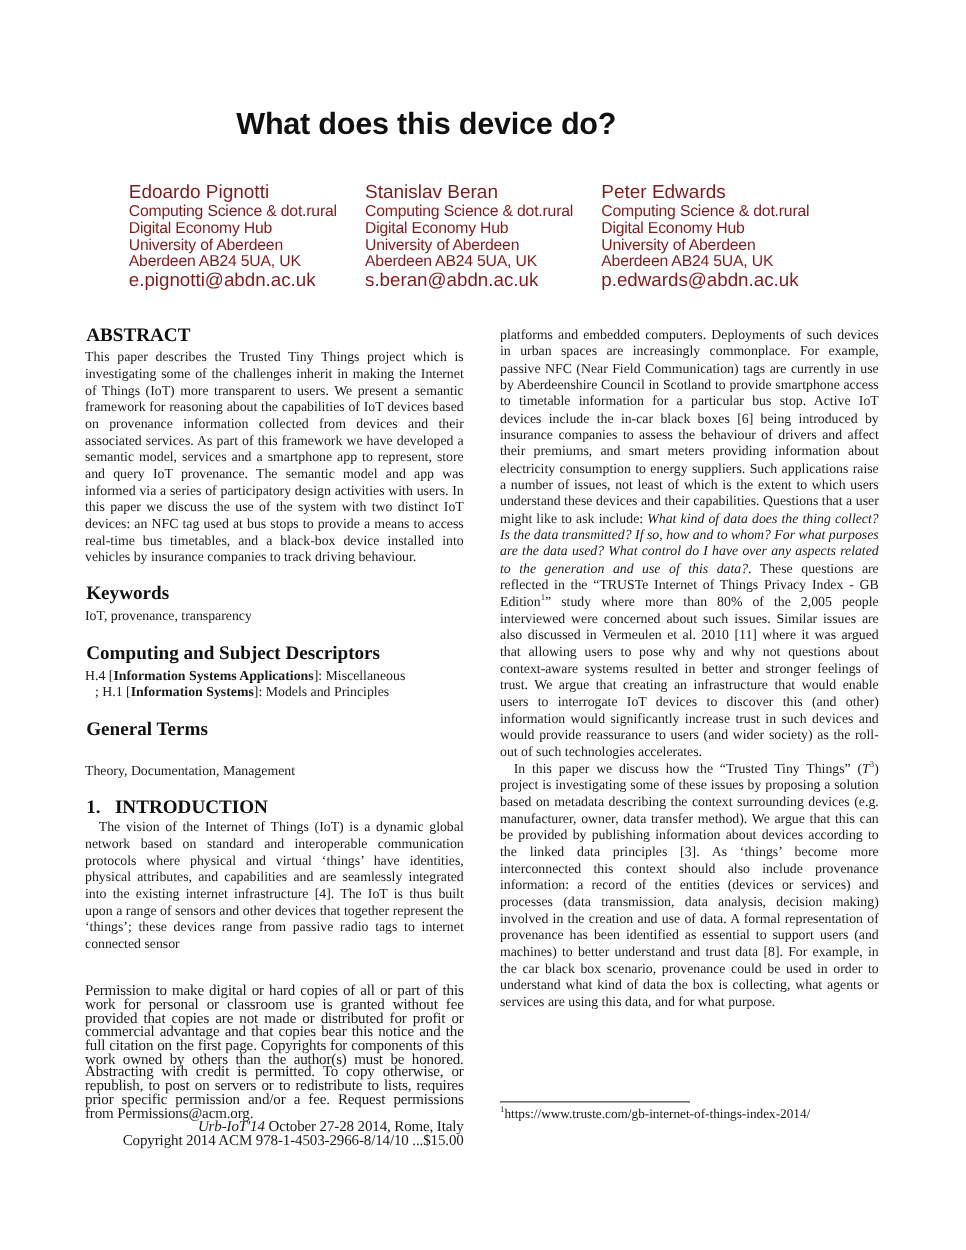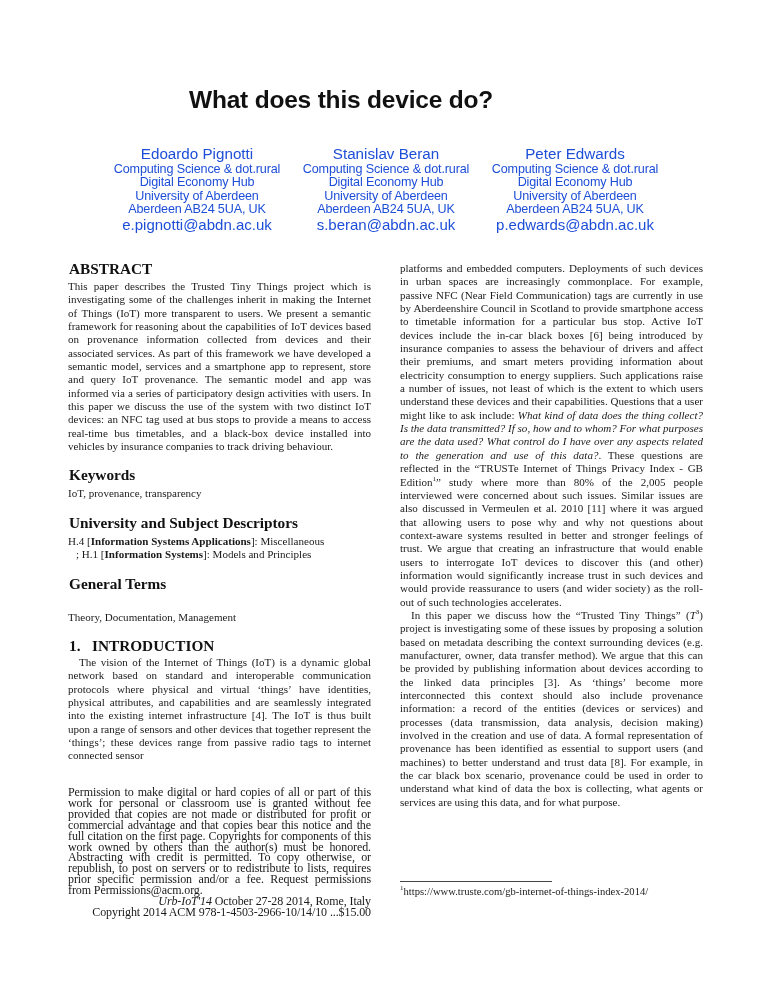--- a/index.html
+++ b/index.html
@@ -3,21 +3,21 @@
 <meta charset="utf-8">
 <style>
   html, body { margin: 0; padding: 0; background: #ffffff; }
   body { width: 773px; height: 1000px; position: relative; overflow: hidden; color: #1a1a1a; }
   .title {
     position: absolute; left: 0; top: 86px; width: 682px; text-align: center;
     font-family: "Liberation Sans", sans-serif; font-weight: bold; font-size: 24.5px; letter-spacing: -0.2px;
     color: #111;
   }
   .authors { position: absolute; top: 145px; left: 103px; width: 566px; display: flex; justify-content: space-between; }
-  .author { width: 188px; text-align: center; font-family: "Liberation Sans", sans-serif; color: #1d4ed8; }
+  .author { width: 188px; text-align: left; font-family: "Liberation Sans", sans-serif; color: #7f1d1d; }
   .author .name { font-size: 15.2px; line-height: 18px; }
   .author .aff { font-size: 12.6px; line-height: 13.4px; letter-spacing: -0.15px; }
   .author .email { font-size: 15px; line-height: 16px; }
 
   .col { position: absolute; top: 259px; width: 303px; font-family: "Liberation Serif", serif; font-size: 11.05px; line-height: 13.35px; color: #1a1a1a; }
   .col.left { left: 68px; }
   .col.right { left: 400px; top: 262px; }
   .col p { margin: 0; text-align: justify; hyphens: auto; }
   .indent { text-indent: 11px; }
   h2.sec { font-family: "Liberation Serif", serif; font-weight: bold; font-size: 15.3px; margin: 1px; line-height: 18px; color: #111; }
@@ -66,37 +66,37 @@
   </div>
 </div>
 
 <div class="col left">
   <h2 class="sec">ABSTRACT</h2>
   <p style="margin-top:2px;">This paper describes the Trusted Tiny Things project which is investigating some of the challenges inherit in making the Internet of Things (IoT) more transparent to users. We present a semantic framework for reasoning about the capabilities of IoT devices based on provenance information collected from devices and their associated services. As part of this framework we have developed a semantic model, services and a smartphone app to represent, store and query IoT provenance. The semantic model and app was informed via a series of participatory design activities with users. In this paper we discuss the use of the system with two distinct IoT devices: an NFC tag used at bus stops to provide a means to access real-time bus timetables, and a black-box device installed into vehicles by insurance companies to track driving behaviour.</p>
   <div class="gap-md"></div>
   <h2 class="sec">Keywords</h2>
   <p style="margin-top:3px;">IoT, provenance, transparency</p>
   <div class="gap-md"></div>
-  <h2 class="sec">University and Subject Descriptors</h2>
+  <h2 class="sec">Computing and Subject Descriptors</h2>
   <div class="cat" style="margin-top:3px;">
     <div><span>H.4 [</span><span class="b">Information Systems Applications</span><span>]: Miscellaneous</span></div>
     <div class="cont"><span>; H.1 [</span><span class="b">Information Systems</span><span>]: Models and Principles</span></div>
   </div>
   <div class="gap-md"></div>
   <h2 class="sec">General Terms</h2>
   <p style="margin-top:18px;">Theory, Documentation, Management</p>
   <div class="gap-md"></div>
   <h2 class="sec" style="white-space:pre;">1.   INTRODUCTION</h2>
   <p class="indent" style="margin-top:1px;">The vision of the Internet of Things (IoT) is a dynamic global network based on standard and interoperable communication protocols where physical and virtual ‘things’ have identities, physical attributes, and capabilities and are seamlessly integrated into the existing internet infrastructure [4]. The IoT is thus built upon a range of sensors and other devices that together represent the ‘things’; these devices range from passive radio tags to internet connected sensor</p>
 </div>
 
 <div class="perm">
   <p style="margin:0;">Permission to make digital or hard copies of all or part of this work for personal or classroom use is granted without fee provided that copies are not made or distributed for profit or commercial advantage and that copies bear this notice and the full citation on the first page. Copyrights for components of this work owned by others than the author(s) must be honored. Abstracting with credit is permitted. To copy otherwise, or republish, to post on servers or to redistribute to lists, requires prior specific permission and/or a fee. Request permissions from Permissions@acm.org.</p>
   <div><span class="i">Urb-IoT'14</span><span> October 27-28 2014, Rome, Italy</span></div>
-  <div>Copyright 2014 ACM 978-1-4503-2966-10/14/10 ...$15.00</div>
+  <div>Copyright 2014 ACM 978-1-4503-2966-8/14/10 ...$15.00</div>
 </div>
 
 <div class="col right">
   <p><span>platforms and embedded computers. Deployments of such devices in urban spaces are increasingly commonplace. For example, passive NFC (Near Field Communication) tags are currently in use by Aberdeenshire Council in Scotland to provide smartphone access to timetable information for a particular bus stop. Active IoT devices include the in-car black boxes [6] being introduced by insurance companies to assess the behaviour of drivers and affect their premiums, and smart meters providing information about electricity consumption to energy suppliers. Such applications raise a number of issues, not least of which is the extent to which users understand these devices and their capabilities. Questions that a user might like to ask include: </span><span class="i">What kind of data does the thing collect? Is the data transmitted? If so, how and to whom? For what purposes are the data used? What control do I have over any aspects related to the generation and use of this data?</span><span>. These questions are reflected in the “TRUSTe Internet of Things Privacy Index - GB Edition</span><sup>1</sup><span>” study where more than 80% of the 2,005 people interviewed were concerned about such issues. Similar issues are also discussed in Vermeulen et al. 2010 [11] where it was argued that allowing users to pose why and why not questions about context-aware systems resulted in better and stronger feelings of trust. We argue that creating an infrastructure that would enable users to interrogate IoT devices to discover this (and other) information would significantly increase trust in such devices and would provide reassurance to users (and wider society) as the roll-out of such technologies accelerates.</span></p>
   <p class="indent"><span>In this paper we discuss how the “Trusted Tiny Things” (</span><span class="i">T</span><sup>3</sup><span>) project is investigating some of these issues by proposing a solution based on metadata describing the context surrounding devices (e.g. manufacturer, owner, data transfer method). We argue that this can be provided by publishing information about devices according to the linked data principles [3]. As ‘things’ become more interconnected this context should also include provenance information: a record of the entities (devices or services) and processes (data transmission, data analysis, decision making) involved in the creation and use of data. A formal representation of provenance has been identified as essential to support users (and machines) to better understand and trust data [8]. For example, in the car black box scenario, provenance could be used in order to understand what kind of data the box is collecting, what agents or services are using this data, and for what purpose.</span></p>
 </div>
 
 <div class="fn-rule"></div>
 <div class="footnote"><sup>1</sup><span>https://www.truste.com/gb-internet-of-things-index-2014/</span></div>
 

